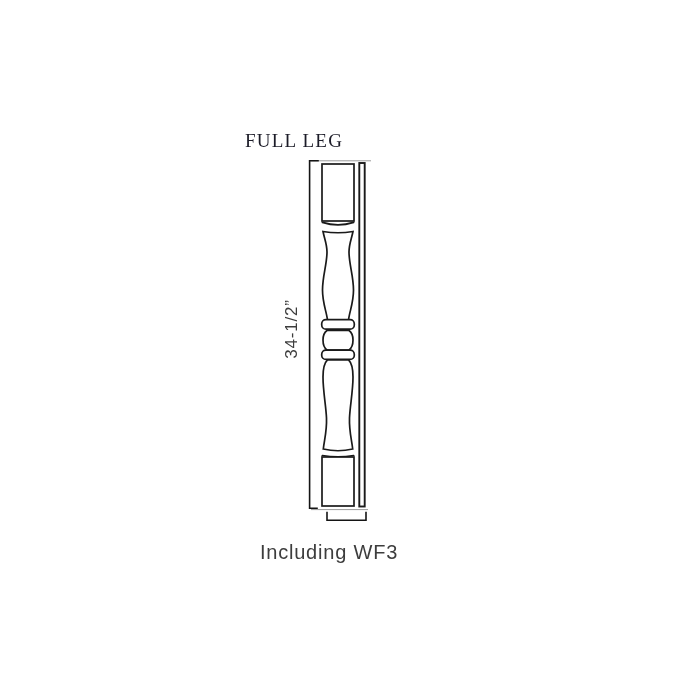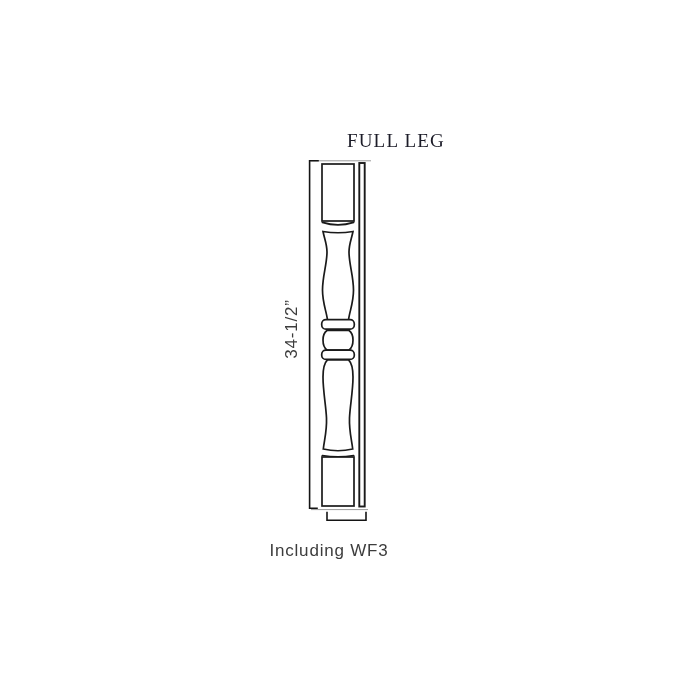--- a/index.html
+++ b/index.html
@@ -14,21 +14,21 @@
   }
   .drawing-svg {
     position: absolute;
     left: 0; top: 0;
     width: 700px; height: 700px;
   }
   .title {
     position: absolute;
     left: 245px; top: 130px;
     width: 200px; height: 22px;
-    text-align: right;
+    text-align: left;
     font-family: "Liberation Serif", serif;
     font-size: 19px;
     letter-spacing: 1.2px;
     color: #1c1c28;
     white-space: nowrap;
   }
   .dim-label {
     color: #3d3d3d;
     font-size: 17px;
     letter-spacing: 0.8px;
@@ -43,21 +43,21 @@
   }
   .width-label {
     position: absolute;
     left: 258px; top: 522px;
     width: 160px; height: 22px;
   }
   .width-note {
     position: absolute;
     left: 229px; top: 541px;
     width: 200px; height: 22px;
-    font-size: 17px;
+    font-size: 20px;
   }
 </style>
 </head>
 <body>
 
 <div class="page">
 
   <div class="title">FULL LEG</div>
 
   <svg class="drawing-svg" viewBox="0 0 700 700" xmlns="http://www.w3.org/2000/svg">

